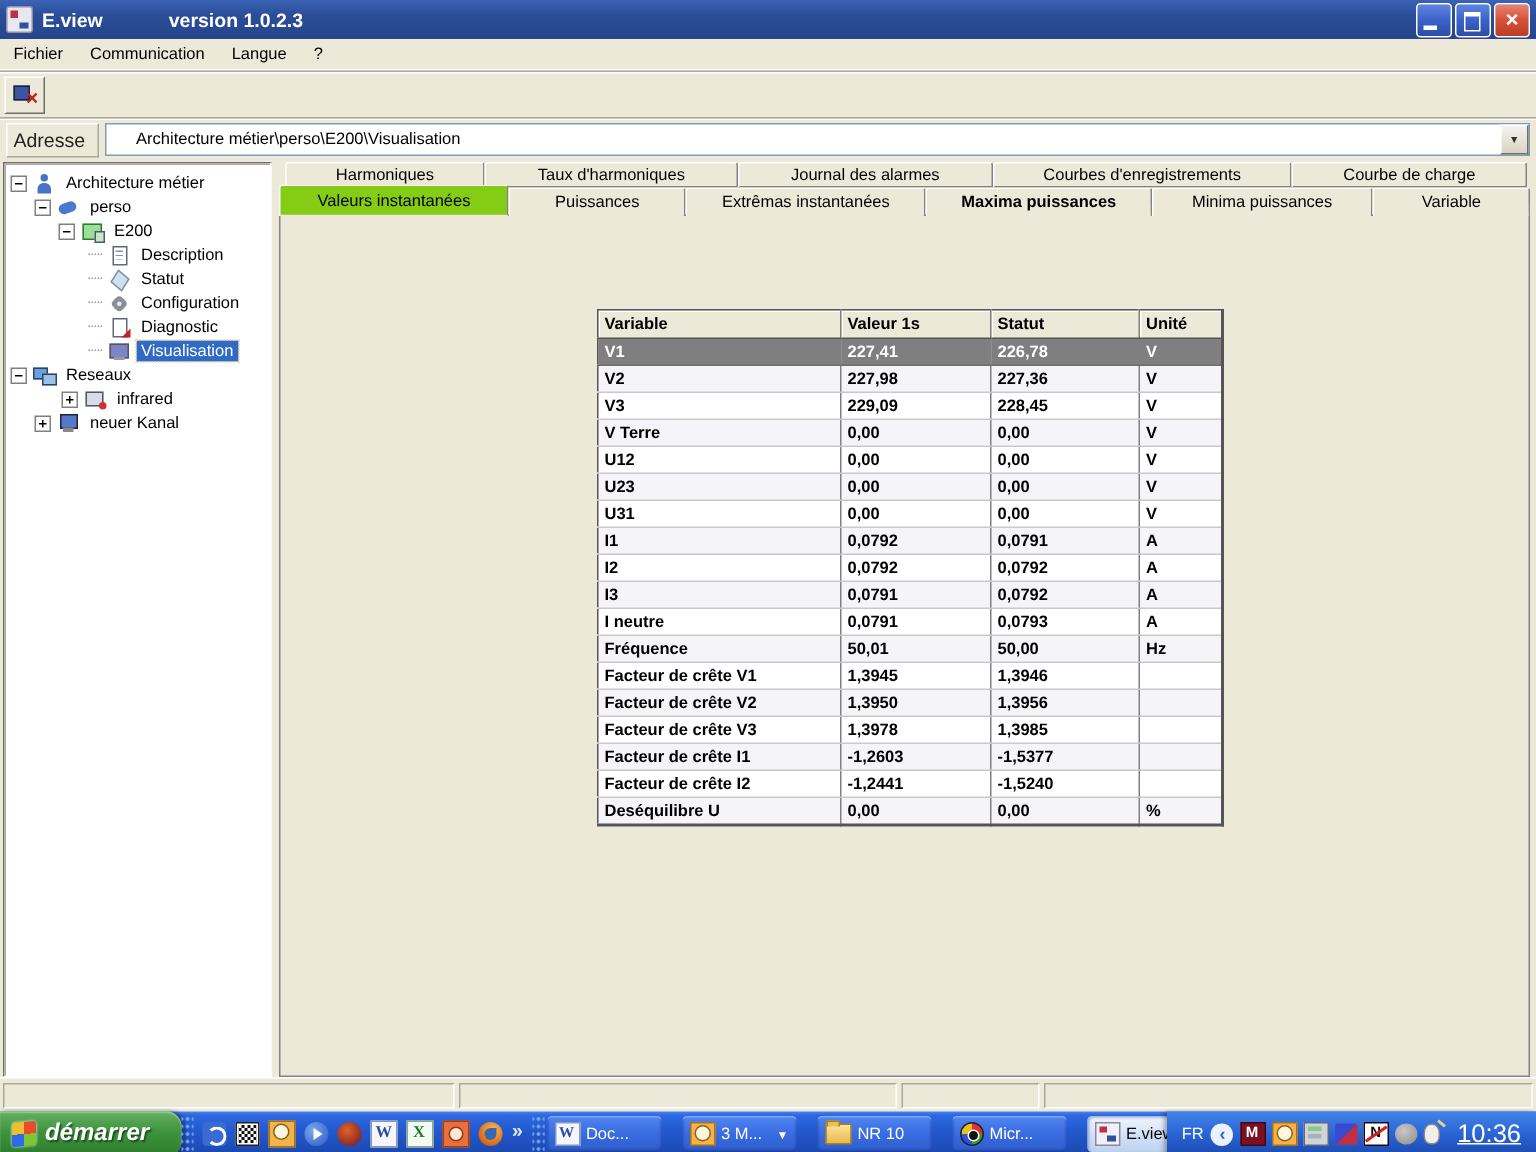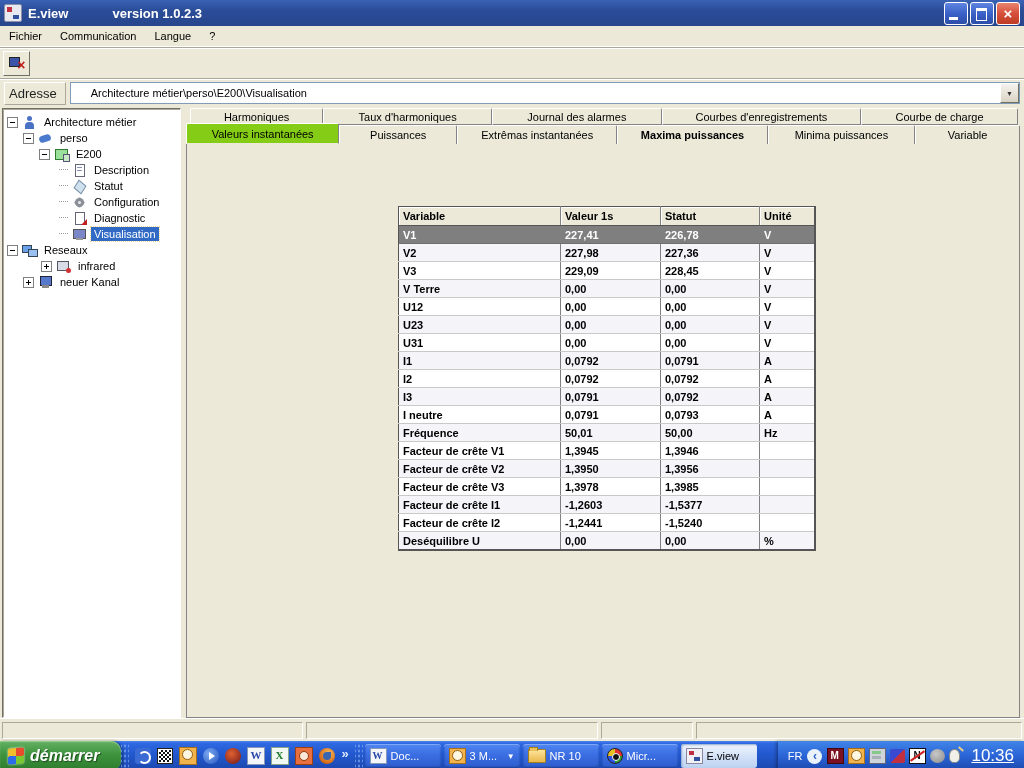--- a/index.html
+++ b/index.html
@@ -88,21 +88,21 @@
   .startbtn{height:30px;flex:none;display:flex;align-items:center;gap:6px;padding:0 22px 0 8px;cursor:pointer;
     background:linear-gradient(180deg,#63B163 0%,#3E933E 45%,#2E7D2E 95%);
     border-radius:0 10px 10px 0;box-shadow:inset 0 1px 1px #9ACF8F, 2px 0 3px rgba(0,0,0,.35);
     color:#fff;font-weight:bold;font-style:italic;font-size:16px;text-shadow:1px 1px 1px #1E4F1E;}
   .winflag-icon{width:16px;height:16px;border-radius:2px;transform:skewY(-4deg);
     background:conic-gradient(#E84C2C 0 25%,#7CC832 0 50%,#2C6CE8 0 75%,#F0C02C 0 100%);box-shadow:0 0 2px #fff;}
   .tsep{width:8px;height:26px;flex:none;background:radial-gradient(circle,#7FA7F0 1px,transparent 1.2px);background-size:4px 5px;background-position:center;}
   .quicklaunch{display:flex;align-items:center;gap:6px;padding:0 6px;flex:none;}
   .qlicon{width:16px;height:16px;cursor:pointer;}
   .overflow-chevron{color:#DCE8FC;font-size:13px;font-weight:bold;cursor:pointer;align-self:flex-start;line-height:14px;}
-  .tasks{flex:1;display:flex;align-items:center;gap:3px;padding:0 2px;min-width:0;}
+  .tasks{flex:1;display:flex;align-items:center;gap:14px;padding:0 2px;min-width:0;}
   .taskbtn{height:24px;width:76px;flex:none;display:flex;align-items:center;gap:4px;padding:0 5px;box-sizing:border-box;
     border-radius:3px;cursor:pointer;color:#fff;
     background:linear-gradient(180deg,#5186F2 0%,#3A6EE2 45%,#2E5CCC 100%);
     box-shadow:inset 0 1px 0 #7FA7F4, inset 0 -1px 2px #1C3E94;}
   .taskbtn .tlabel2{white-space:nowrap;overflow:hidden;text-overflow:ellipsis;}
   .taskbtn .dd{margin-left:auto;font-size:8px;}
   .taskbtn.active{background:linear-gradient(180deg,#F2F6FD 0%,#D4E2F8 50%,#BDD2F0 100%);color:#000;
     box-shadow:inset 1px 1px 2px #8FA8CC;}
   .tray{flex:none;height:30px;display:flex;align-items:center;gap:5px;padding:0 10px 0 10px;
     background:linear-gradient(180deg,#4184E8 0%,#2A64D6 50%,#1C48AC 100%);box-shadow:-2px 0 3px rgba(0,0,0,.3);color:#fff;}

